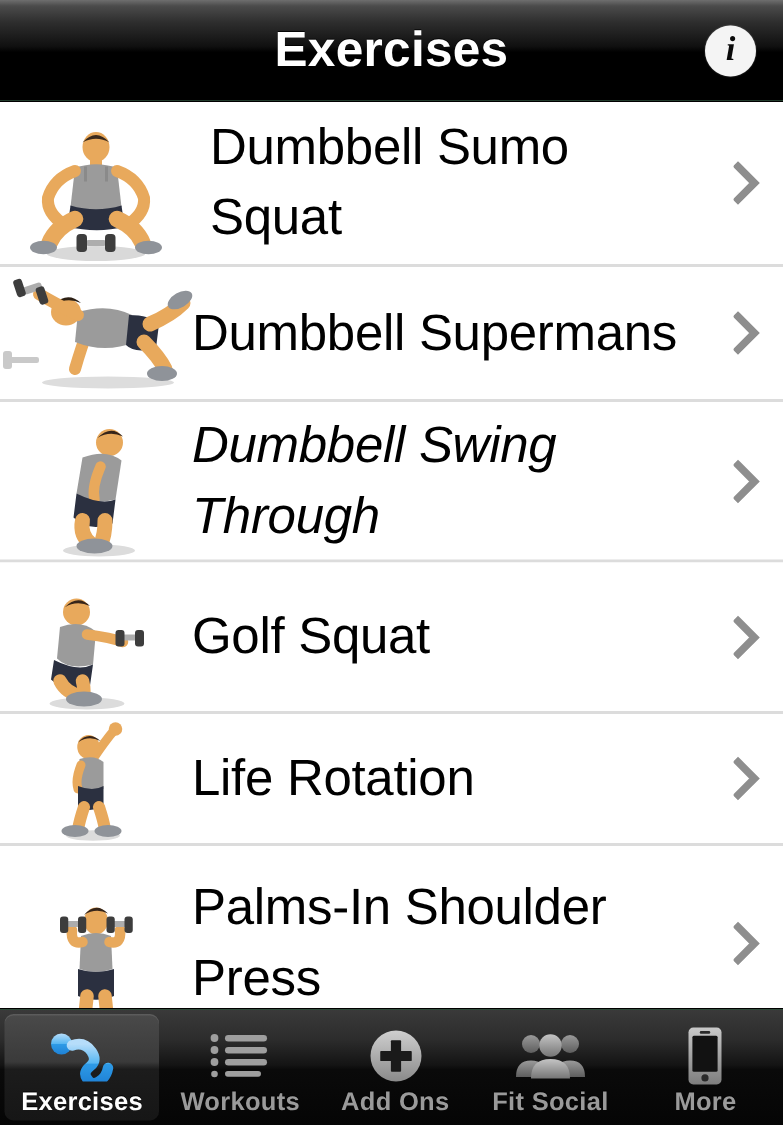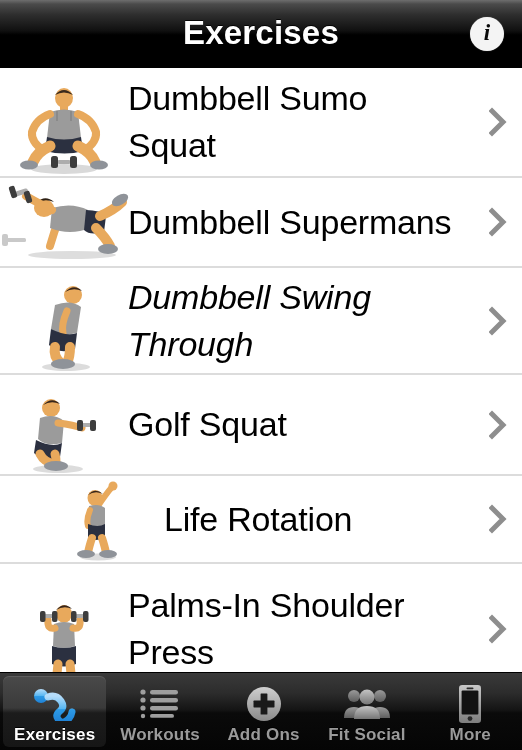--- a/index.html
+++ b/index.html
@@ -184,21 +184,21 @@
 
   <div class="navbar">
     <div class="nav-title">Exercises</div>
     <div class="info-btn">
       <span class="glyph">i</span>
     </div>
   </div>
 
   <div class="list">
 
-    <div class="row" style="height:110px;">
+    <div class="row" style="height:110px;gap:12px;">
       <div class="thumb-wrap">
         <svg width="110" height="92" viewBox="0 0 110 92">
           <ellipse cx="55" cy="85" rx="33" ry="5" fill="#d9d9d9"></ellipse>
 
           <ellipse cx="55" cy="14" rx="9" ry="10" fill="#e8a95c"></ellipse>
           <path d="M46 11 q9 -10 18 0 q-9 -5 -18 0z" fill="#3b2a1c"></path>
           <rect x="51" y="22" width="8" height="6" fill="#e8a95c"></rect>
 
           <path d="M41 28 q14 -5 28 0 l3 26 q-17 5 -34 0z" fill="#9b9b9b"></path>
           <path d="M48 27 l0 10 M62 27 l0 10" stroke="#8a8a8a" stroke-width="2" fill="none"></path>
@@ -316,21 +316,21 @@
         </svg>
       </div>
       <div class="row-title">Golf Squat</div>
       <div class="chevron">
         <svg width="18" height="30" viewBox="0 0 18 30">
             <polyline points="3,4 14,15 3,26" fill="none" stroke="#8e8e8e" stroke-width="5" stroke-linecap="square"></polyline>
           </svg>
       </div>
     </div>
 
-    <div class="row" style="height:88px;padding-left:36px;">
+    <div class="row" style="height:88px;">
       <div class="thumb-wrap">
         <svg width="70" height="82" viewBox="0 0 70 82">
           <ellipse cx="33" cy="77" rx="18" ry="3.5" fill="#dcdcdc"></ellipse>
 
           <path d="M33 26 q8 -12 14 -19" stroke="#e8a95c" stroke-width="6" fill="none" stroke-linecap="round"></path>
           <circle cx="48" cy="6" r="4.5" fill="#e8a95c"></circle>
 
           <ellipse cx="30" cy="18" rx="7.5" ry="8" fill="#e8a95c"></ellipse>
           <path d="M23 15 q7 -8 15 -1 q-8 -4 -15 1z" fill="#36251a"></path>
 

